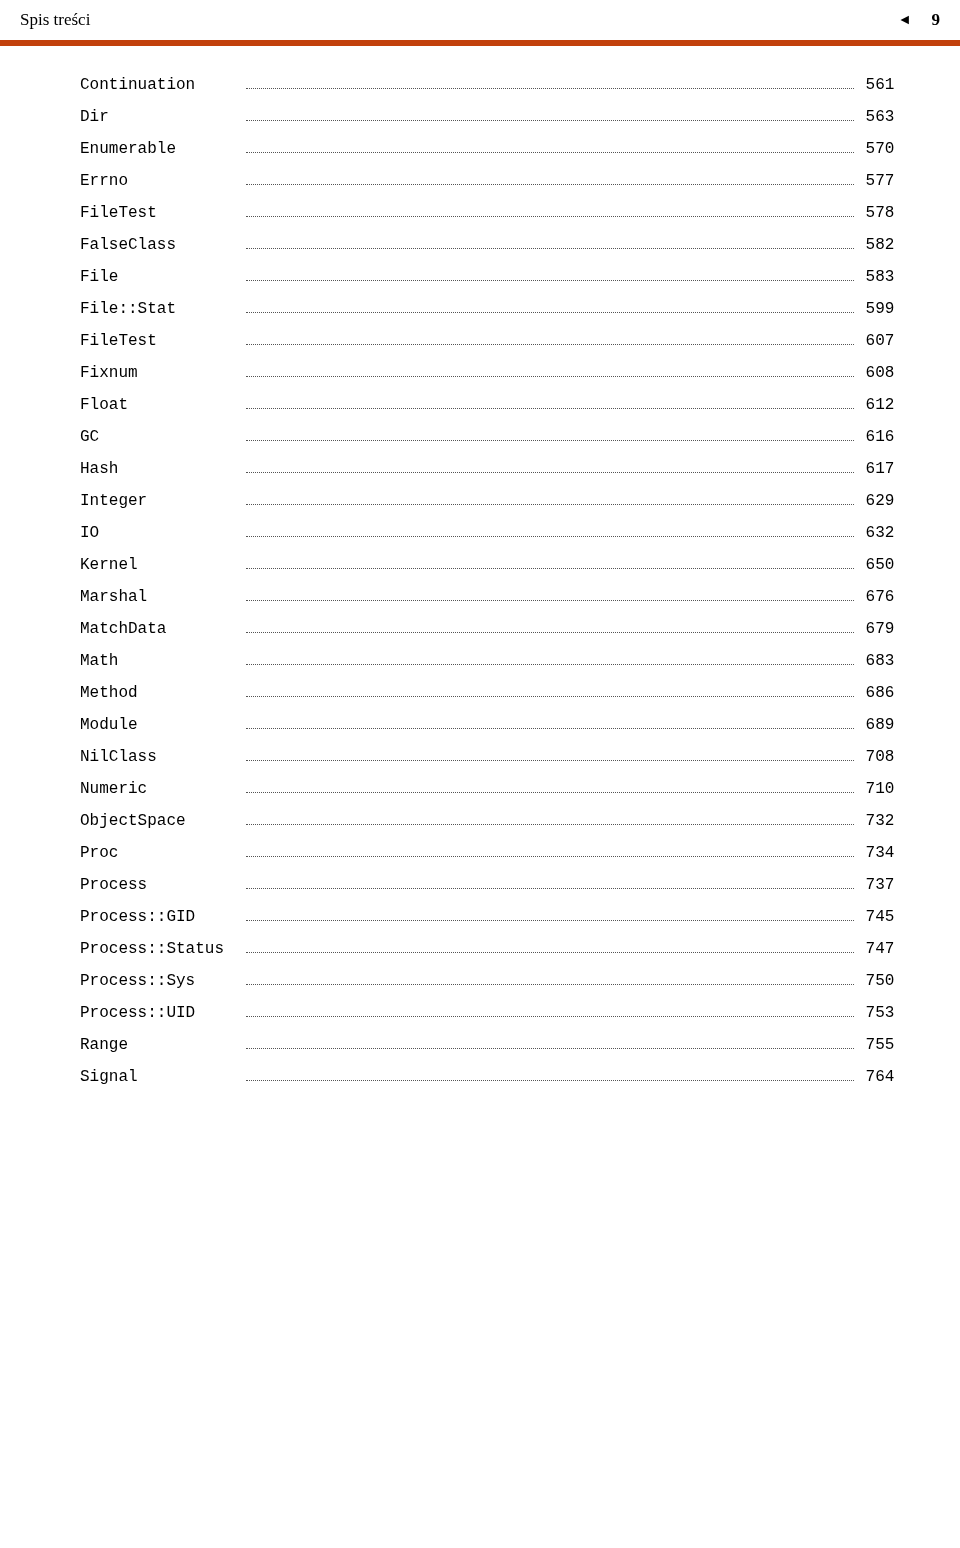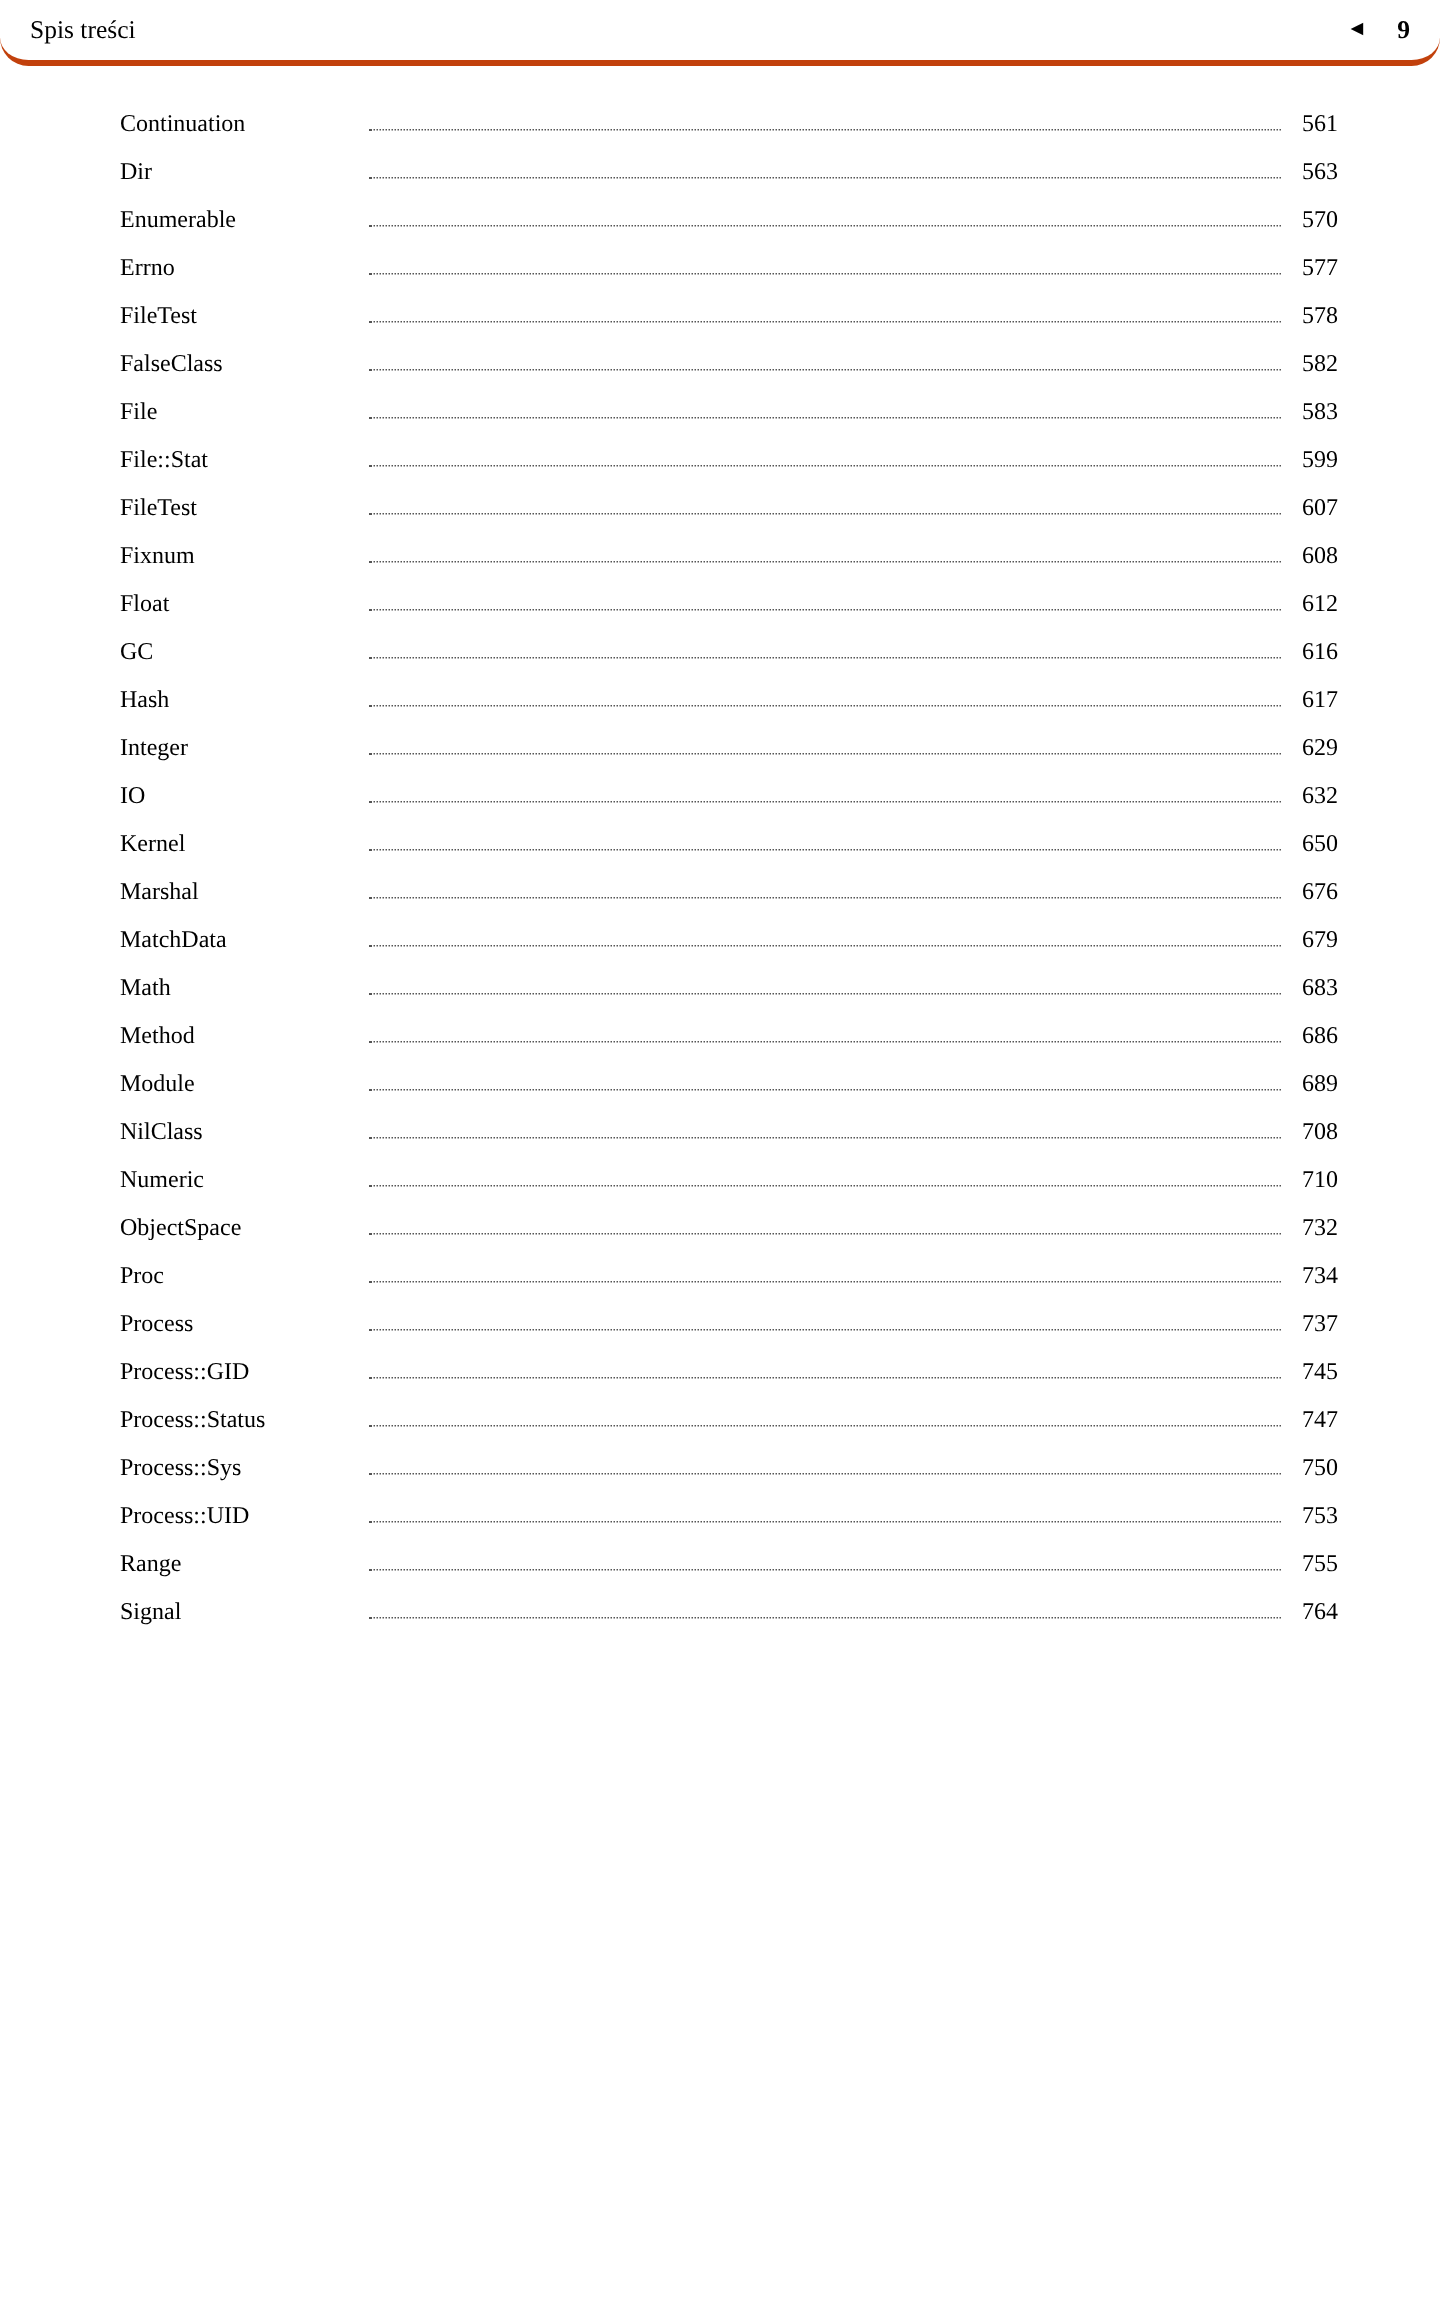--- a/index.html
+++ b/index.html
@@ -15,23 +15,22 @@
       color: #000000;
       width: 960px;
       min-height: 1548px;
     }
 
     .header {
       display: flex;
       justify-content: space-between;
       align-items: center;
       padding: 10px 20px 10px 20px;
-      border-bottom: 4px solid #c2410c;
+      border-bottom: 6px solid #c2410c;
       margin-bottom: 10px;
-      border-radius: 19px;
     }
 
     .header-title {
       font-size: 17px;
       font-weight: normal;
     }
 
     .header-right {
       display: flex;
       align-items: center;
@@ -49,20 +48,21 @@
 
     .toc-container {
       padding: 20px 60px 20px 80px;
     }
 
     .toc-entry {
       display: flex;
       align-items: baseline;
       margin-bottom: 2px;
       min-height: 30px;
+      font-family: Liberation Mono, monospace;
     }
 
     .toc-label {
       font-size: 16px;
       white-space: nowrap;
       flex-shrink: 0;
       min-width: 160px;
     }
 
     .toc-dots {

